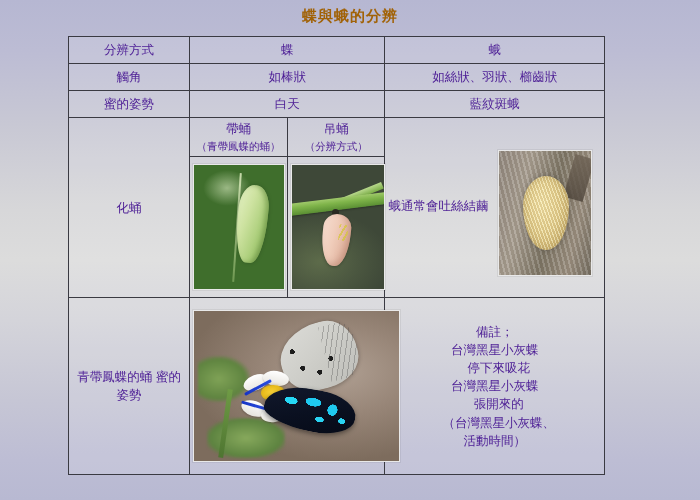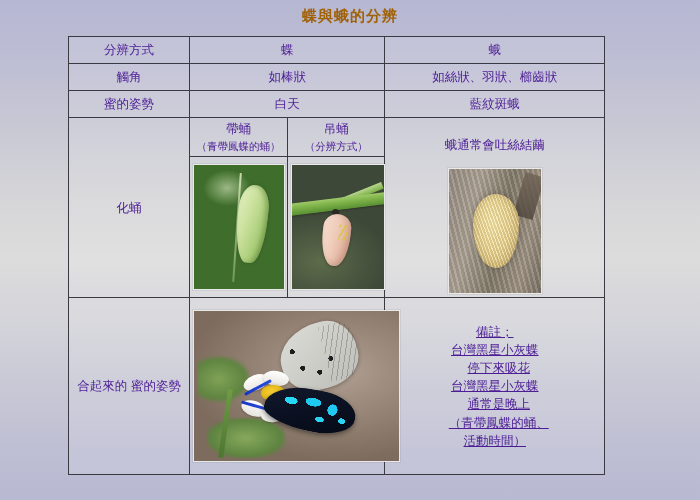--- a/index.html
+++ b/index.html
@@ -65,21 +65,21 @@
 
   .sub-note {
     font-size: 10.5px;
     display: block;
     margin-top: 1px;
     font-family: Liberation Serif, serif;
   }
 
   .cell-stack {
     display: flex;
-    flex-direction: column;
+    flex-direction: row;
     align-items: center;
     justify-content: flex-start;
   }
 
   
   .photo {
     position: relative;
     overflow: hidden;
     border: 1px solid #e9e9e9;
     box-shadow: 0 0 0 1px rgba(0,0,0,0.06);
@@ -278,21 +278,21 @@
 
   
   .notes {
     text-align: left;
     font-size: 12.5px;
     line-height: 17.5px;
     color: #1b1b1b;
     padding-left: 16px;
   }
   .notes .indent { padding-left: 8px; display: block; }
-  .notes .line { display: block; text-decoration: underline; }
+  .notes .line { display: block; }
 </style>
 </head>
 <body>
 
 <div id="page-title">蝶與蛾的分辨</div>
 
 <table id="compare-table">
   <tbody>
 
     <tr class="row-simple">
@@ -347,21 +347,21 @@
           <div class="stem2"></div>
           <div class="stem"></div>
           <div class="hook"></div>
           <div class="pupa"></div>
         </div>
       </td>
     </tr>
 
     <tr>
       <td class="label-col">
-        <span class="line">合起來的</span>
+        <span class="line">青帶鳳蝶的蛹</span>
         <span class="line">蜜的姿勢</span>
       </td>
       <td colspan="2" style="height:172px">
         <div class="photo photo-butterfly">
           <div class="blur-leaf"></div>
           <div class="blur-leaf2"></div>
           <div class="stemg"></div>
           <div class="bwing"></div>
           <div class="flower">
             <div class="petal p1"></div>
@@ -373,20 +373,20 @@
           <div class="ant"></div>
           <div class="ant2"></div>
           <div class="moth"></div>
         </div>
       </td>
       <td class="notes">
         <span class="line">備註；</span>
         <span class="line">台灣黑星小灰蝶</span>
         <span class="line indent">停下來吸花</span>
         <span class="line">台灣黑星小灰蝶</span>
-        <span class="line indent">通常是晚上</span>
-        <span class="line indent">（青帶鳳蝶的蛹、</span>
+        <span class="line indent">張開來的</span>
+        <span class="line indent">（台灣黑星小灰蝶、</span>
         <span class="line">活動時間）</span>
       </td>
     </tr>
 
   </tbody>
 </table>
 
 </body></html>

